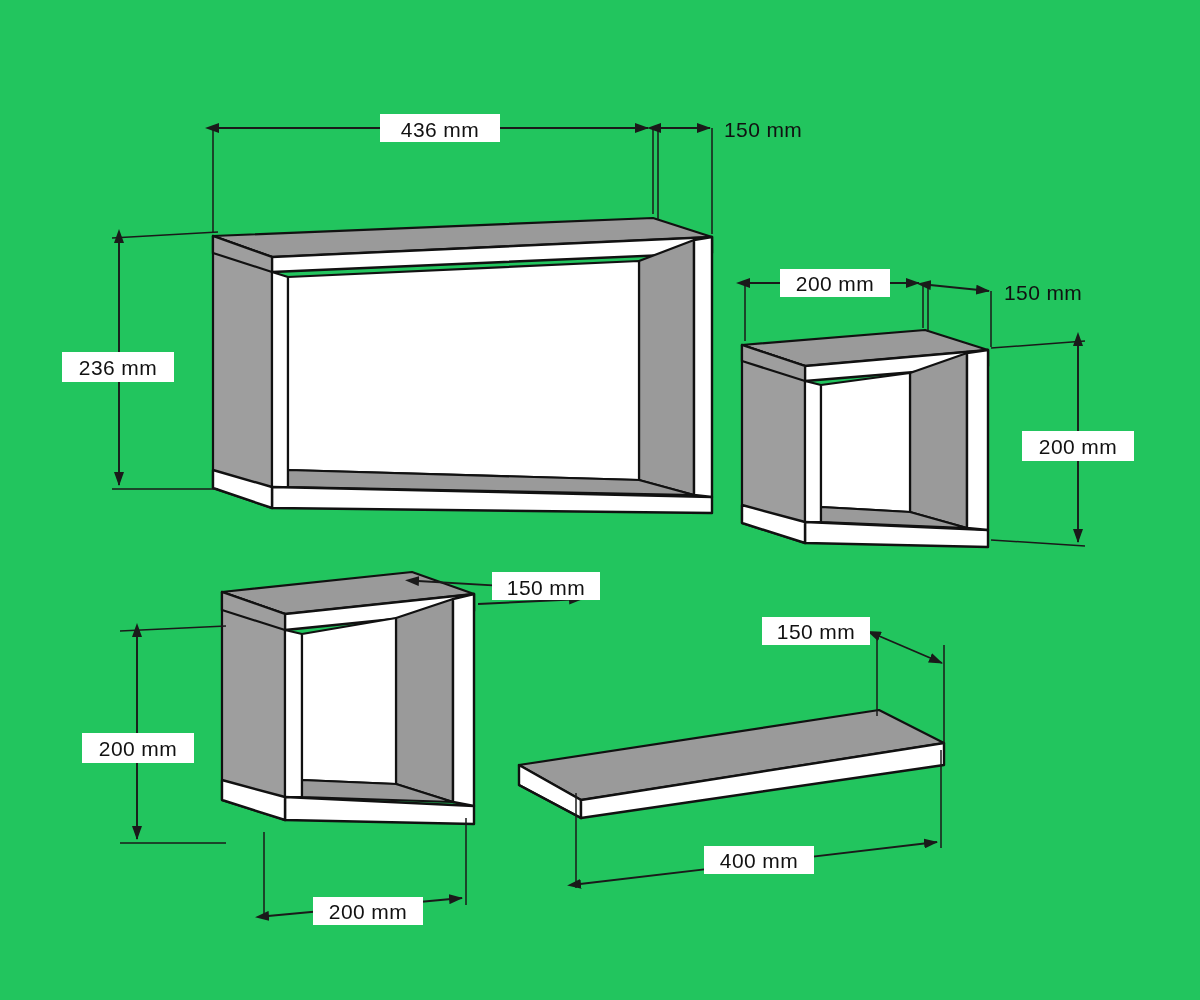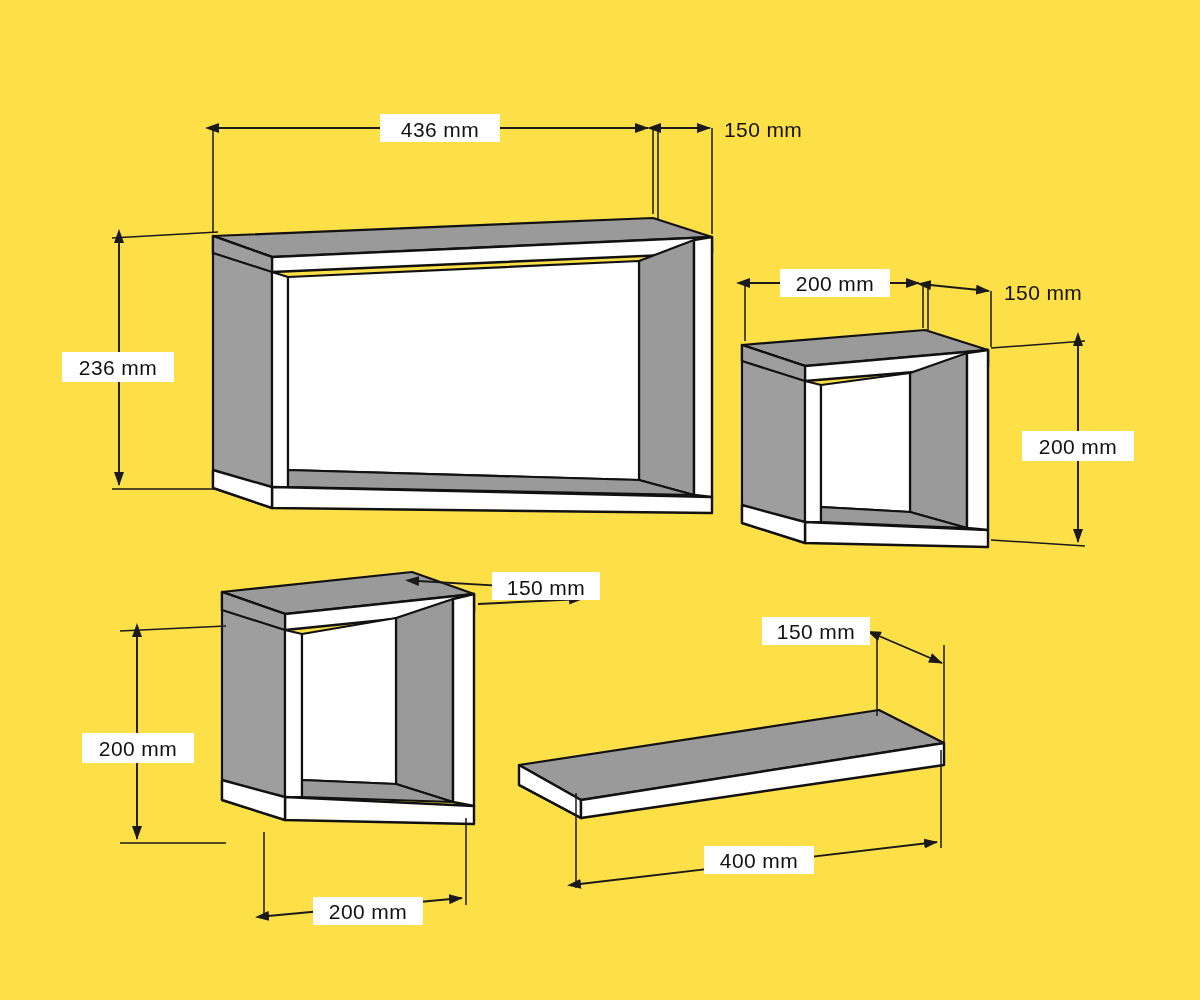--- a/index.html
+++ b/index.html
@@ -11,21 +11,21 @@
   body {
     width: 1200px;
     height: 1000px;
     font-family: "Liberation Sans", sans-serif;
     overflow: hidden;
   }
   #drawing-root {
     position: relative;
     width: 1200px;
     height: 1000px;
-    background: #fde047;
+    background: #22c55e;
     text-align: right;
   }
   svg.drawing-canvas {
     display: block;
     width: 1200px;
     height: 1000px;
   }
   .face-top   { fill: #9a9a9a; stroke: #111111; stroke-width: 2.2; stroke-linejoin: round; }
   .face-side  { fill: #9e9e9e; stroke: #111111; stroke-width: 2.2; stroke-linejoin: round; }
   .face-inner { fill: #9a9a9a; stroke: #111111; stroke-width: 2.2; stroke-linejoin: round; }

